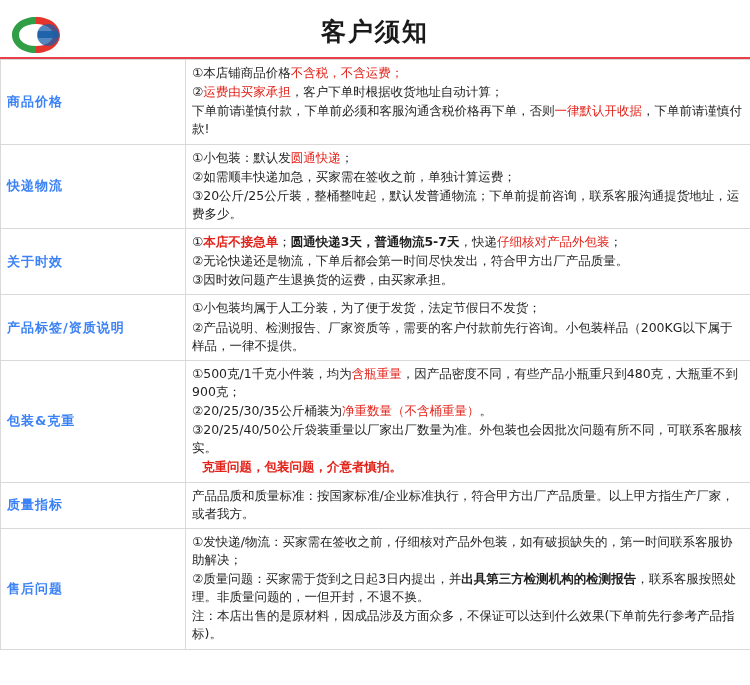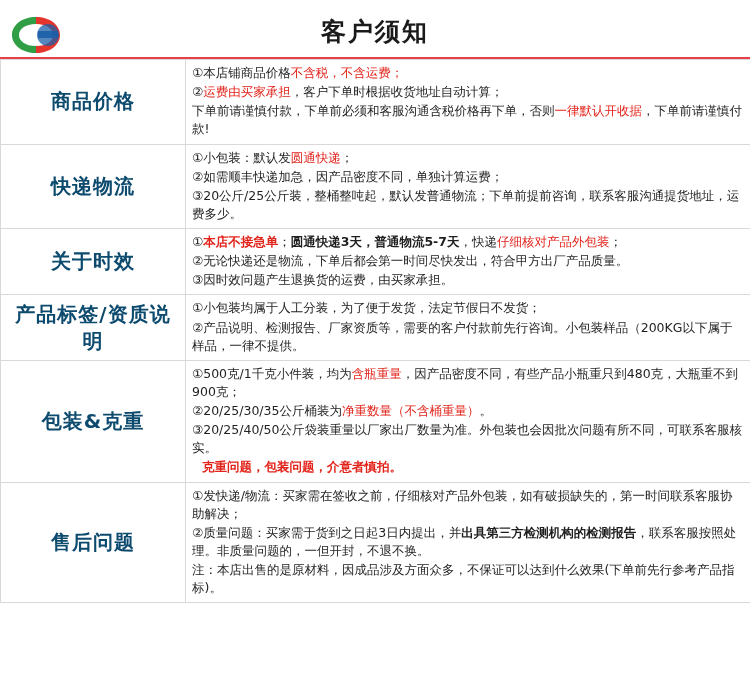--- a/index.html
+++ b/index.html
@@ -56,24 +56,24 @@
     table-layout: fixed;
   }
   table.notice td {
     border: 1px solid #d9d9d9;
     vertical-align: middle;
     padding: 4px 6px;
     box-sizing: border-box;
   }
   td.label {
     width: 185px;
-    text-align: center;
-    font-size: 20px;
+    text-align: left;
+    font-size: 13px;
     font-weight: bold;
-    color: #0c4a6e;
+    color: #3b82f6;
     letter-spacing: 1px;
     line-height: 1.35;
   }
   td.content {
     width: 565px;
     font-size: 12.5px;
     line-height: 1.45;
     color: #1f1f1f;
     text-align: left;
   }
@@ -119,21 +119,21 @@
           <td class="content">
             <div class="line"><span>①本店铺商品价格</span><span class="red">不含税，不含运费；</span></div>
             <div class="line"><span>②</span><span class="red">运费由买家承担</span><span>，客户下单时根据收货地址自动计算；</span></div>
             <div class="line"><span>下单前请谨慎付款，下单前必须和客服沟通含税价格再下单，否则</span><span class="red">一律默认开收据</span><span>，下单前请谨慎付款!</span></div>
           </td>
         </tr>
         <tr>
           <td class="label">快递物流</td>
           <td class="content">
             <div class="line"><span>①小包装：默认发</span><span class="red">圆通快递</span><span>；</span></div>
-            <div class="line"><span>②如需顺丰快递加急，因产品密度不同，单独计算运费；</span></div>
+            <div class="line"><span>②如需顺丰快递加急，买家需在签收之前，单独计算运费；</span></div>
             <div class="line"><span>③20公斤/25公斤装，整桶整吨起，默认发普通物流；下单前提前咨询，联系客服沟通提货地址，运费多少。</span></div>
           </td>
         </tr>
         <tr>
           <td class="label">关于时效</td>
           <td class="content">
             <div class="line"><span>①</span><span class="redbold">本店不接急单</span><span>；</span><span class="bold">圆通快递3天，普通物流5-7天</span><span>，快递</span><span class="red">仔细核对产品外包装</span><span>；</span></div>
             <div class="line"><span>②无论快递还是物流，下单后都会第一时间尽快发出，符合甲方出厂产品质量。</span></div>
             <div class="line"><span>③因时效问题产生退换货的运费，由买家承担。</span></div>
           </td>
@@ -148,20 +148,26 @@
         <tr>
           <td class="label">包装&amp;克重</td>
           <td class="content">
             <div class="line"><span>①500克/1千克小件装，均为</span><span class="red">含瓶重量</span><span>，因产品密度不同，有些产品小瓶重只到480克，大瓶重不到900克；</span></div>
             <div class="line"><span>②20/25/30/35公斤桶装为</span><span class="red">净重数量（不含桶重量）</span><span>。</span></div>
             <div class="line"><span>③20/25/40/50公斤袋装重量以厂家出厂数量为准。外包装也会因批次问题有所不同，可联系客服核实。</span></div>
             <div class="line"><span class="redbold" style="margin-left: 10px;">克重问题，包装问题，介意者慎拍。</span></div>
           </td>
         </tr>
         <tr>
+          <td class="label">质量指标</td>
+          <td class="content">
+            <div class="line"><span>产品品质和质量标准：按国家标准/企业标准执行，符合甲方出厂产品质量。以上甲方指生产厂家，或者我方。</span></div>
+          </td>
+        </tr>
+        <tr>
           <td class="label">售后问题</td>
           <td class="content">
             <div class="line"><span>①发快递/物流：买家需在签收之前，仔细核对产品外包装，如有破损缺失的，第一时间联系客服协助解决；</span></div>
             <div class="line"><span>②质量问题：买家需于货到之日起3日内提出，并</span><span class="bold">出具第三方检测机构的检测报告</span><span>，联系客服按照处理。非质量问题的，一但开封，不退不换。</span></div>
             <div class="line"><span>注：本店出售的是原材料，因成品涉及方面众多，不保证可以达到什么效果(下单前先行参考产品指标)。</span></div>
           </td>
         </tr>
       </tbody>
   </table>
 

